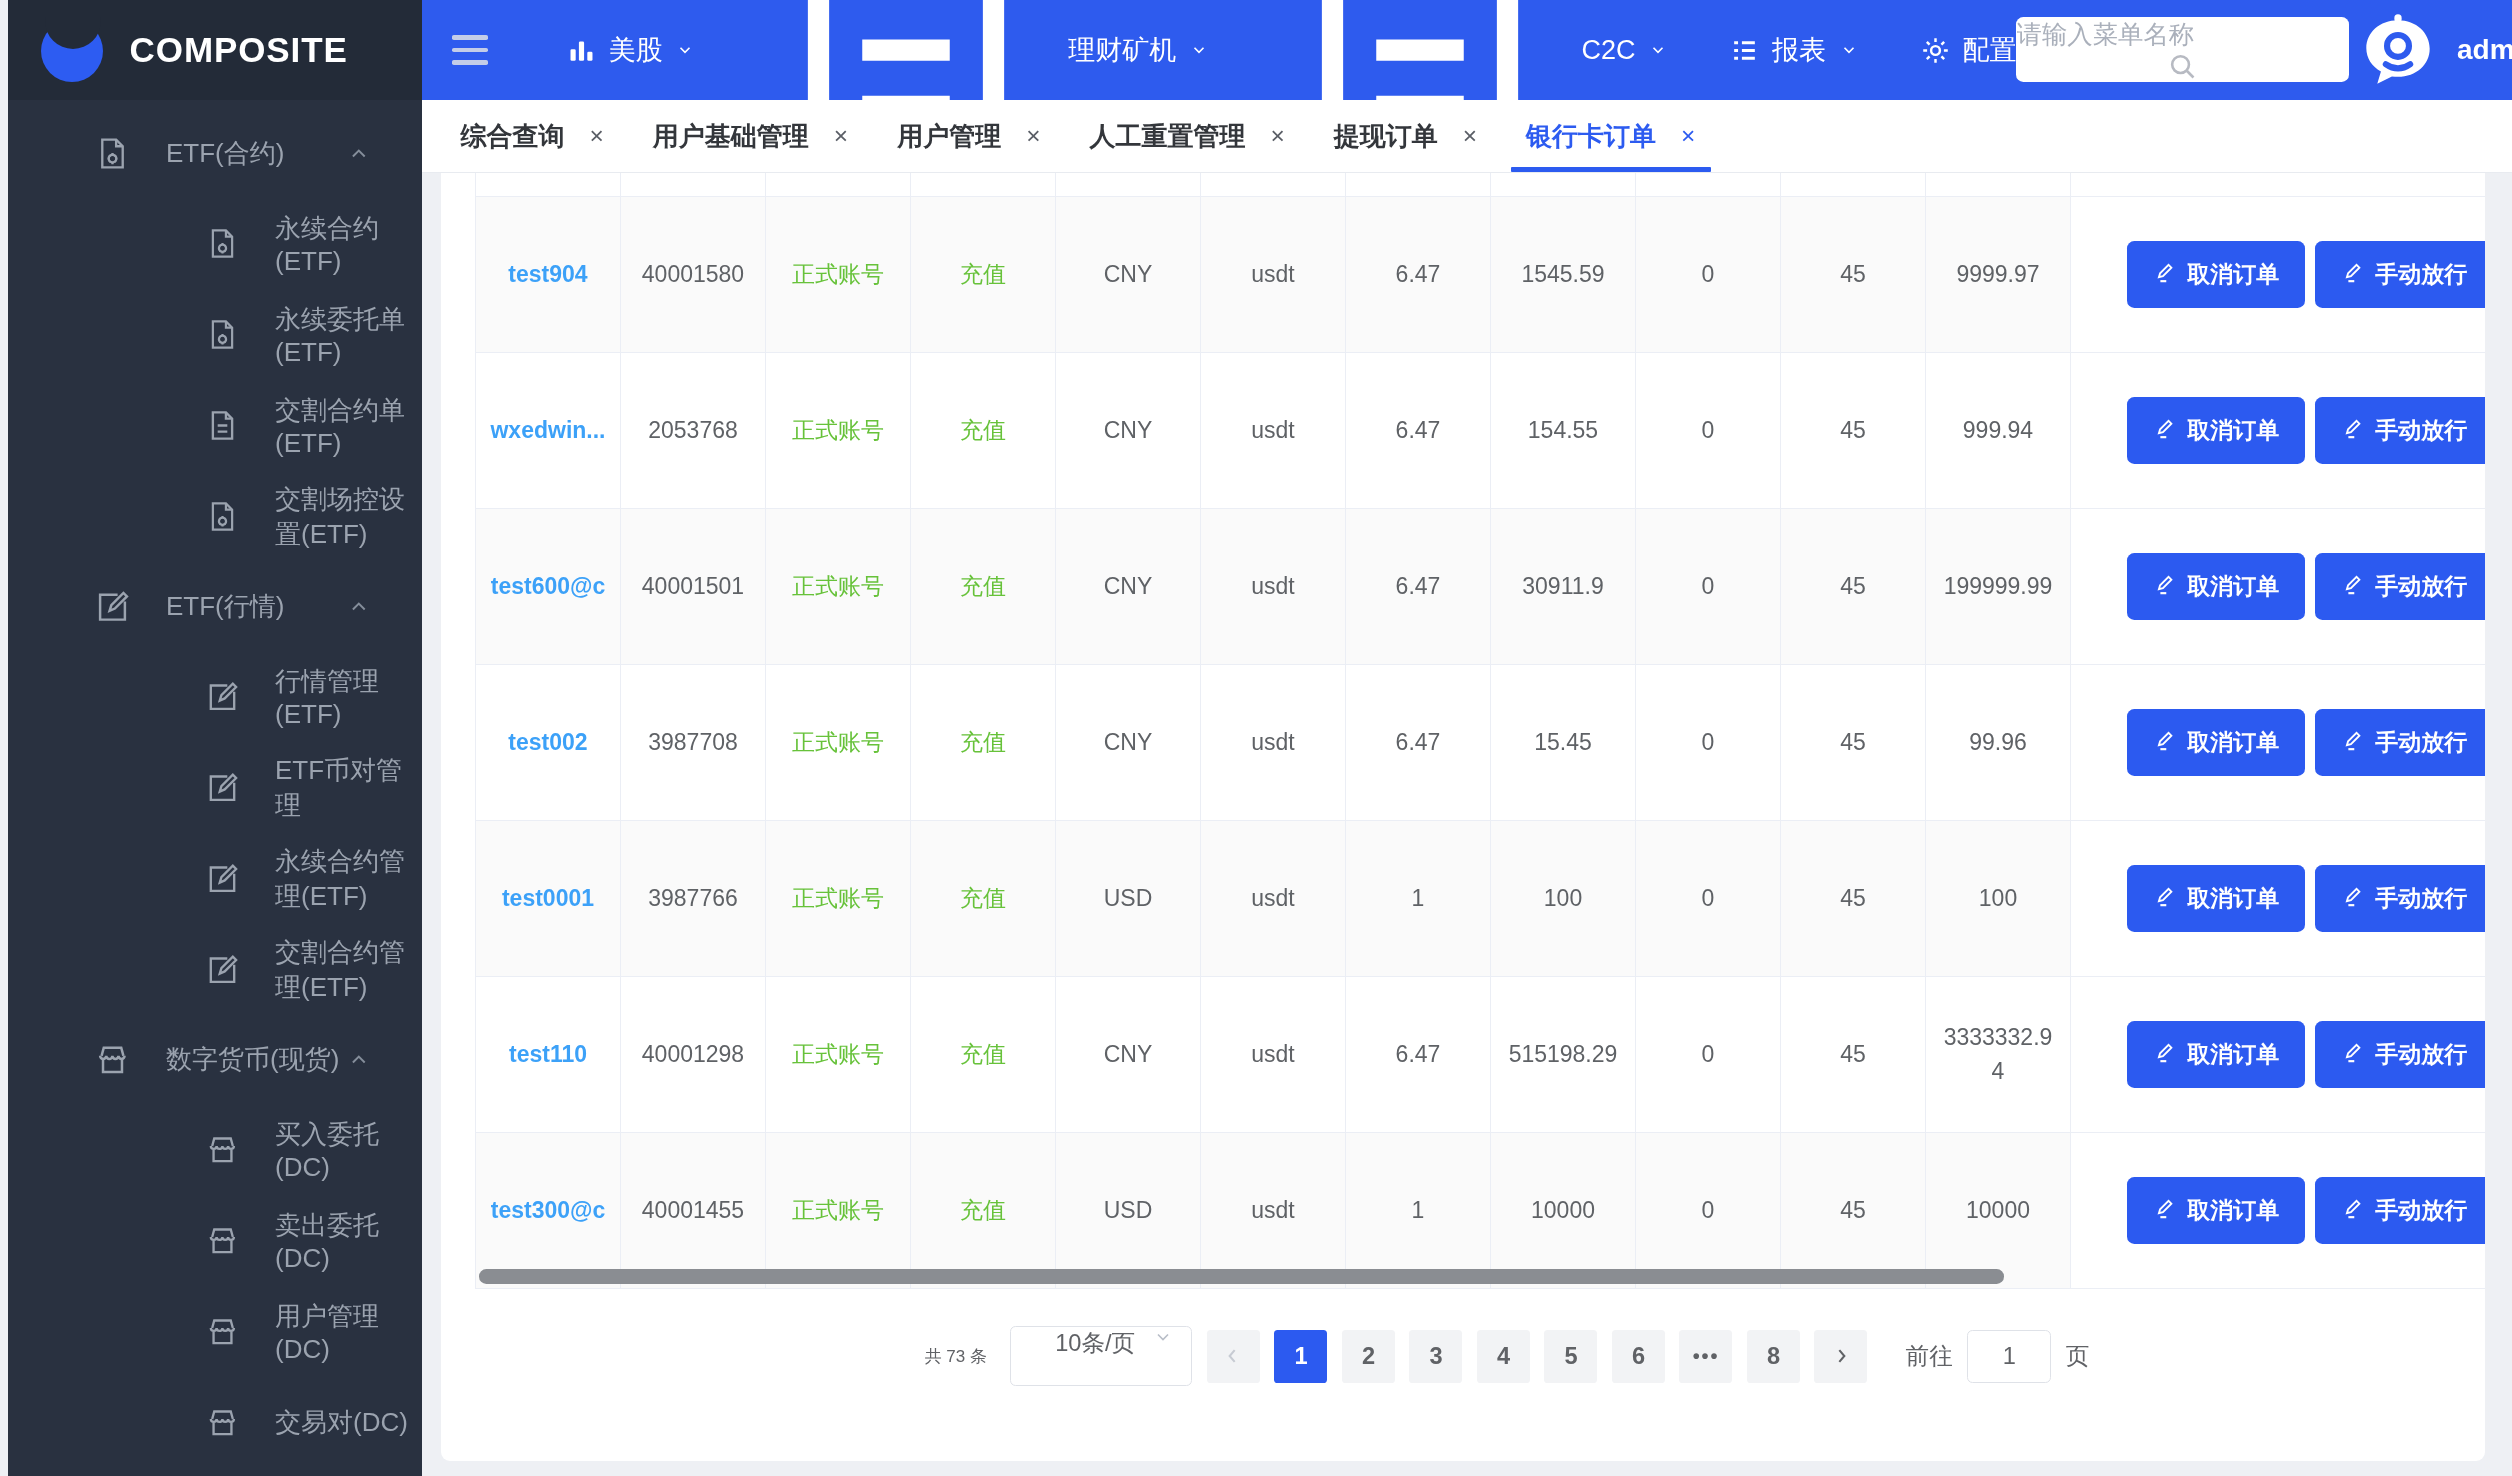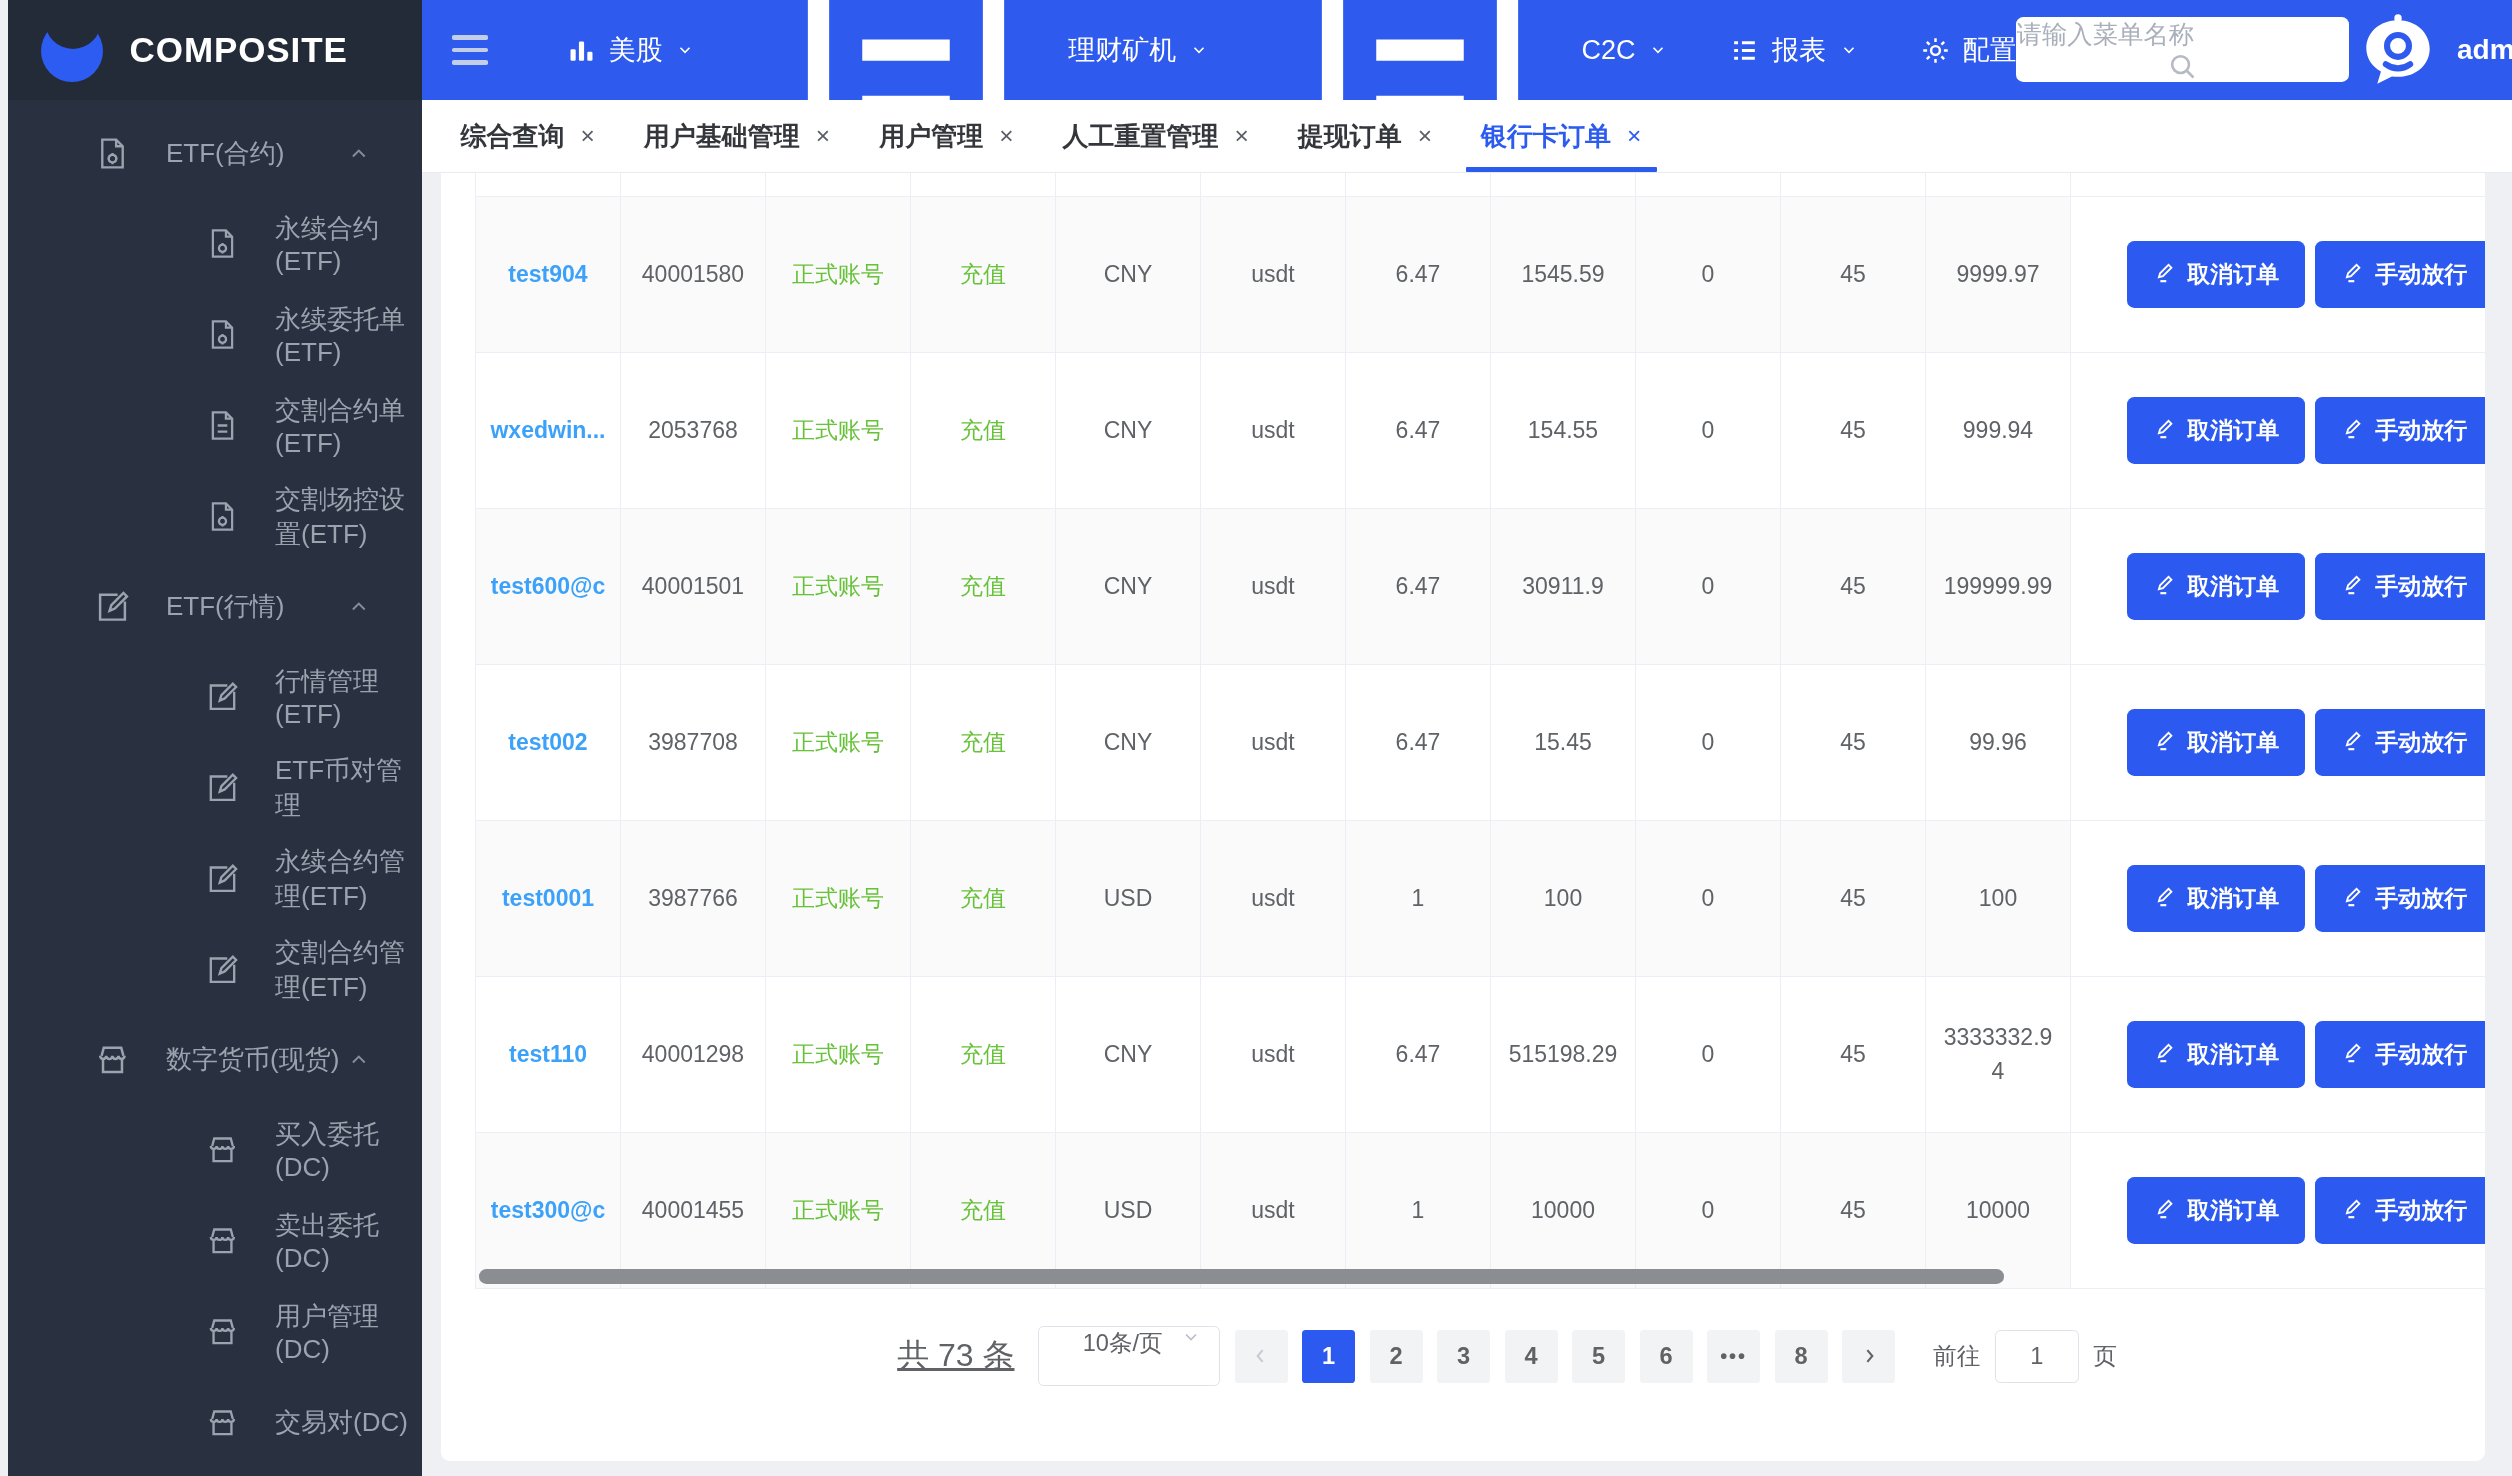--- a/index.html
+++ b/index.html
@@ -38,21 +38,21 @@
   .nav-item svg { color:#ffffff; }
   .nav-caret { color:#d7e0f8; margin-left:1.8px; }
   .search-box { position:absolute; left:1602px; top:17.3px; width:333px; height:65px; background:#ffffff; border-radius:7.3px; display:flex; align-items:center; padding:0 20px;flex-direction:column; }
   .search-box input { border:none; outline:none; flex:1; font-size:25.4px; color:#333; font-family:inherit; background:transparent; }
   .search-box input::placeholder { color:#aab0bb; }
   .avatar { position:absolute; left:1945px; top:12.7px; width:78px; height:78px; }
   .user-name { position:absolute; left:2043px; top:50%; transform:translateY(-50%); color:#ffffff; font-size:28px; font-weight:600; white-space:nowrap; }
 
   
   .tabbar { position:absolute; left:414px; top:100px; width:2099px; height:73px; background:#ffffff; border-bottom:0.9px solid #e8ebf0; display:flex; align-items:stretch; padding-left:22px; z-index:3; }
-  .tab { position:relative; display:flex; align-items:center; gap:16px; padding:0 24.5px; cursor:pointer; }
+  .tab { position:relative; display:flex; align-items:center; gap:25px; padding:0 24.5px; cursor:pointer; }
   .tab-label { font-size:26px; font-weight:700; color:#33363b; white-space:nowrap; }
   .tab-close { font-size:24.5px; color:#5a5e66; line-height:1; }
   .tab.active .tab-label, .tab.active .tab-close { color:#2c5bf0; }
   .tab .underline { display:none; }
   .tab.active .underline { display:block; position:absolute; left:9px; right:9px; bottom:0; height:5.5px; background:#2c5bf0; border-radius:0.9px; }
 
   
   .content { position:absolute; left:414px; top:173px; width:2322px; height:1303px; background:#eef0f4; }
   .card { position:absolute; left:27px; top:0; width:2044px; height:1288px; background:#ffffff; border-radius:0 0 9px 9px; overflow:hidden; }
 
@@ -66,21 +66,21 @@
   .cell.c-green { color:#67c23a; }
   .cell.c-link { color:#3ca1f8; font-weight:600; white-space:nowrap; justify-content:center; }
   .cell.c-actions { width:437px; border-right:none; background:#ffffff !important; justify-content:flex-start; padding-left:56px; gap:10px; }
   .btn { width:178px; height:67px; border-radius:7.3px; background:#2c5af0; color:#ffffff; font-size:23px; font-weight:600; display:flex; align-items:center; justify-content:center; gap:11px; cursor:pointer; border:none; font-family:inherit; }
   .btn svg { color:#ffffff; }
 
   .hscrollbar { position:absolute; left:38px; top:1096px; width:1525px; height:14.5px; background:#8a8d92; border-radius:7.3px; cursor:pointer; }
 
   
   .pagination { position:absolute; left:0; top:1153px; width:100%; display:flex; align-items:center; justify-content:center; gap:14.5px; transform:translateX(44px); }
-  .pg-total { font-size:32px; color:#606266; margin-right:9px;text-decoration:underline; }
+  .pg-total { font-size:17px; color:#606266; margin-right:9px; }
   .pg-size { width:182px; height:60px; border:1.8px solid #dfe2e8; border-radius:5.5px; display:flex; align-items:flex-start; padding:0 18px 0 25.4px; font-size:23.6px; color:#606266; cursor:pointer; background:#fff; }
   .pg-size .sel-label { flex:1; text-align:center; }
   .pg-size svg { color:#b9bec8; }
   .chip { min-width:53px; height:53px; padding:0 7.3px; border-radius:3.6px; background:#f2f3f5; display:flex; align-items:center; justify-content:center; font-size:23.6px; font-weight:700; color:#606266; cursor:pointer; }
   .chip.active { background:#2c5af0; color:#ffffff; }
   .chip.prev { color:#c7cbd3; }
   .chip.more { letter-spacing:1.8px; font-size:20px; }
   .pg-goto { display:flex; align-items:center; gap:14.5px; margin-left:23.6px; font-size:23.6px; color:#606266; }
   .pg-goto input { width:84px; height:53px; border:1.8px solid #dfe2e8; border-radius:5.5px; text-align:center; font-size:23.6px; color:#606266; outline:none; font-family:inherit; }
 </style>

